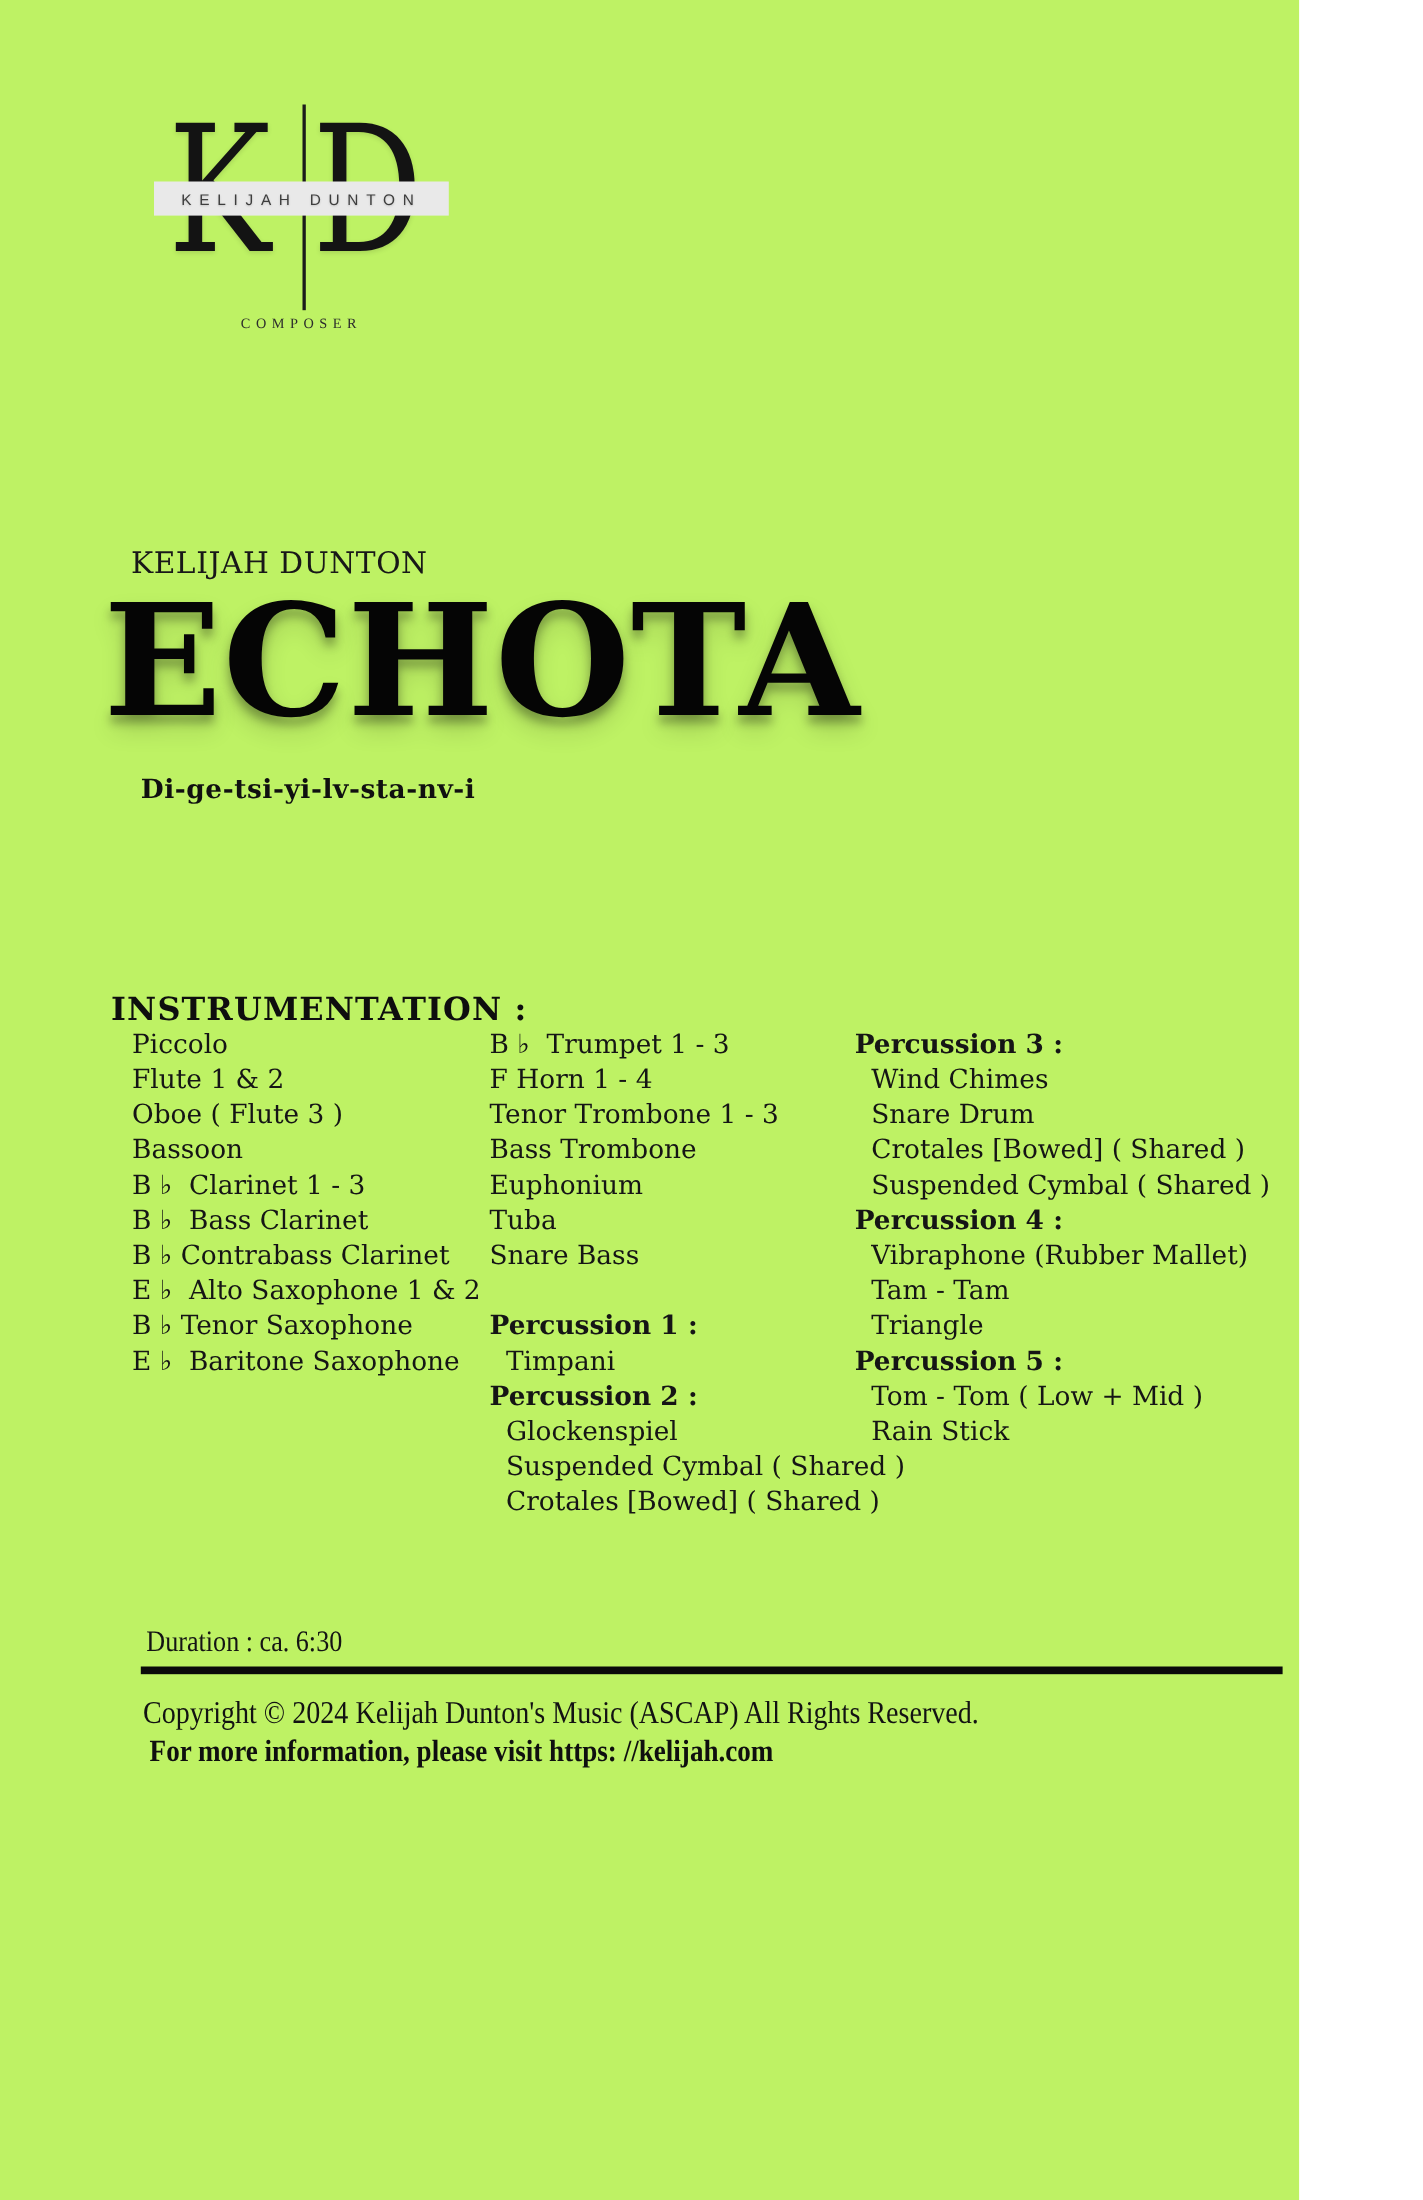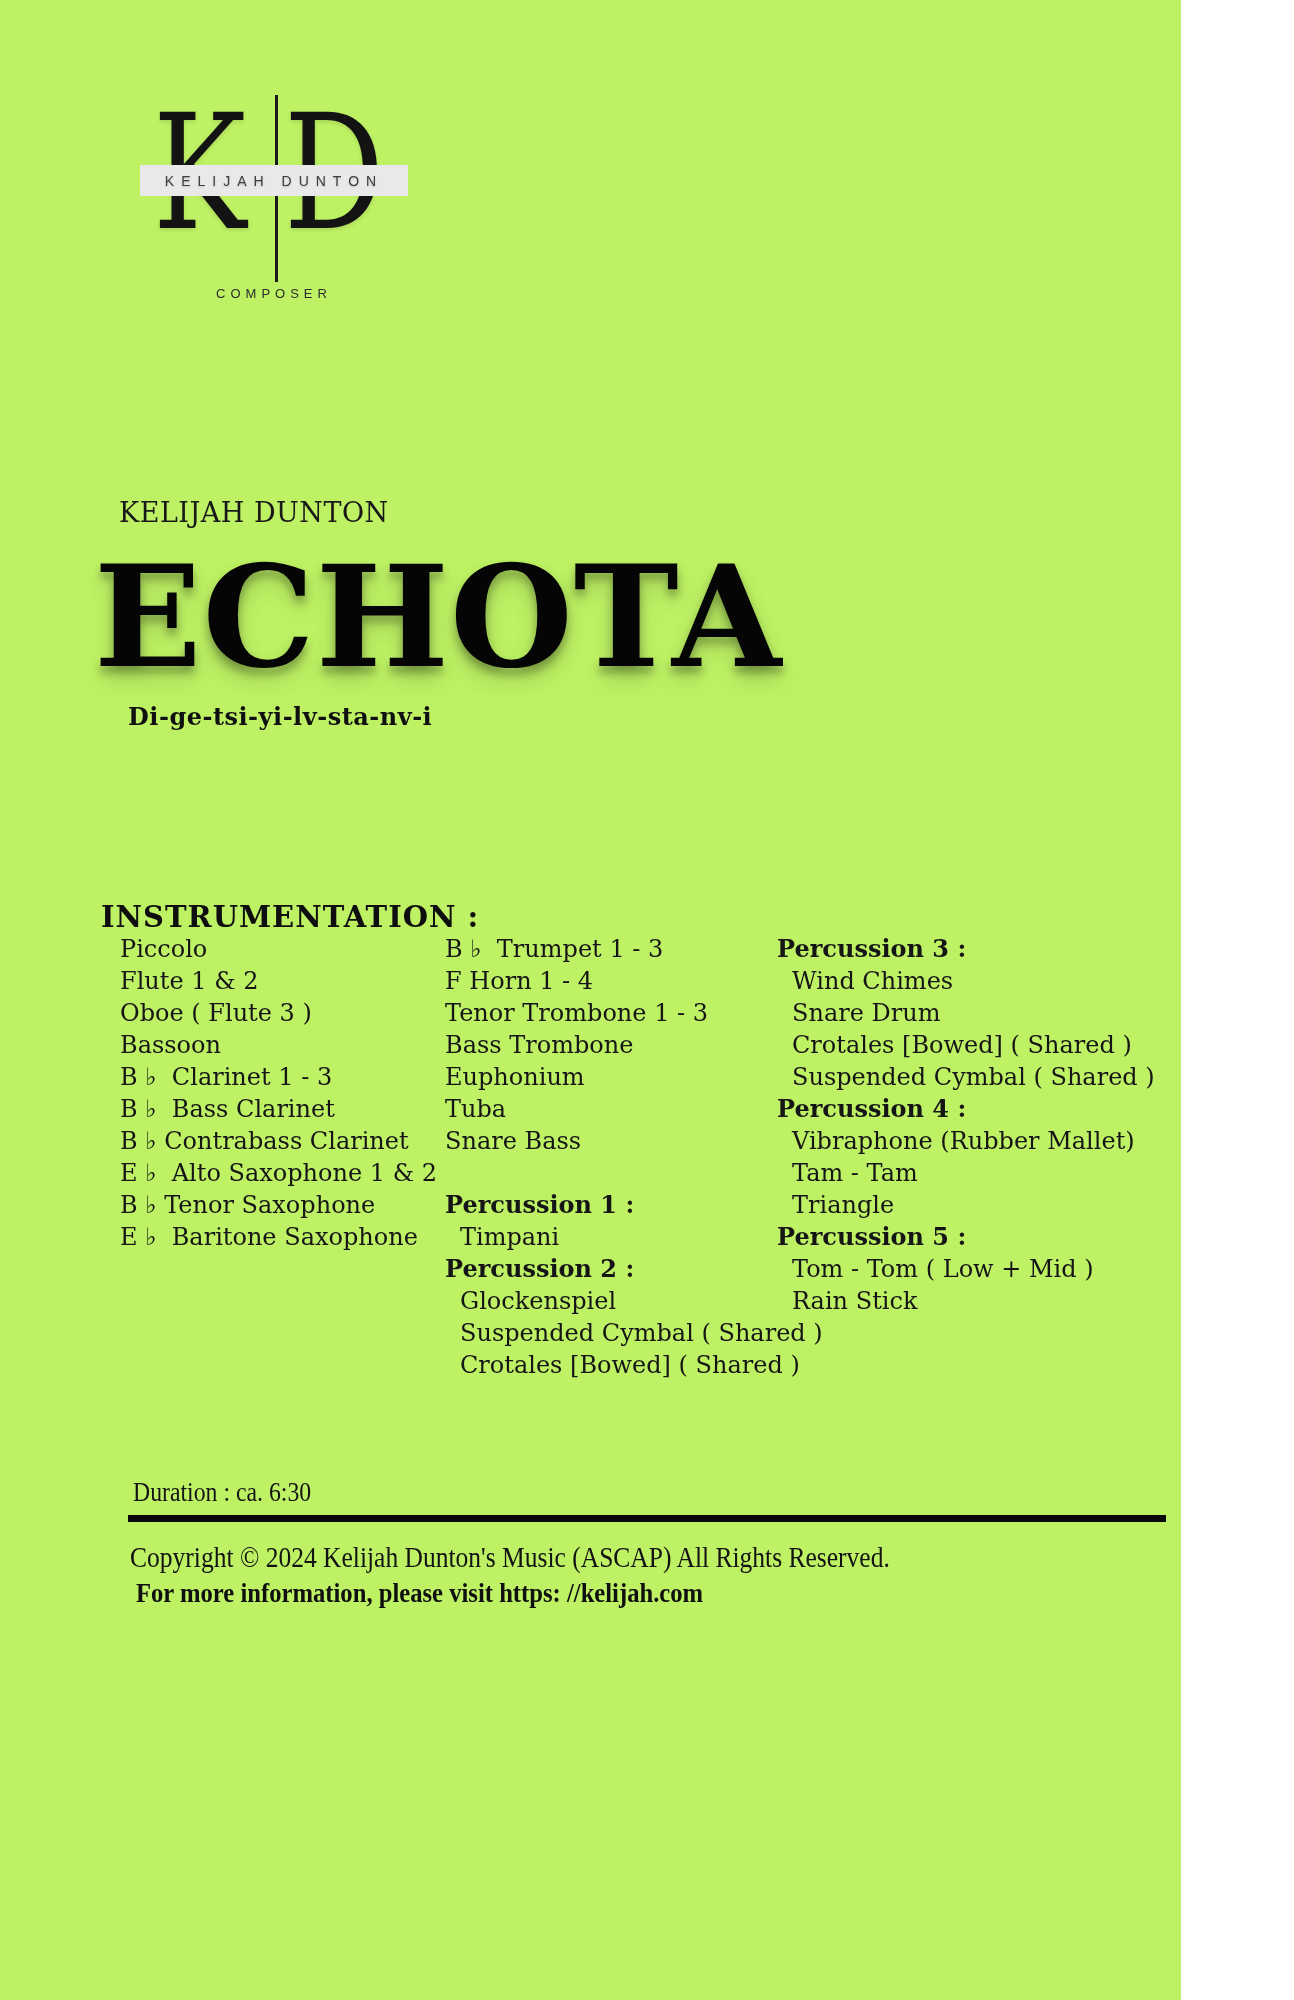--- a/index.html
+++ b/index.html
@@ -45,39 +45,39 @@
     letter-spacing: 7px;
     color: #3d3d3d;
     white-space: pre;
     text-shadow: 0 1px 2px rgba(0,0,0,0.18);
   }
   .logo-tagline {
     position: absolute;
     left: 140px; top: 286px;
     width: 268px;
     text-align: center;
-    font-family: Liberation Sans, sans-serif;
+    font-family: Liberation Serif, serif;
     font-size: 13px;
     letter-spacing: 5px;
     color: #2c2c2c;
   }
 
   
   .byline {
     position: absolute;
     left: 119px; top: 499px;
     font-size: 27px;
     line-height: 1;
     letter-spacing: 0.5px;
     color: #181818;
   }
   .title {
     position: absolute;
     margin: 0;
-    left: 94px; top: 546px;
+    left: 94px; top: 531px;
     font-size: 141px;
     line-height: 1;
     font-weight: 700;
     letter-spacing: 1px;
     color: #050505;
     white-space: pre;
     text-shadow: 0 7px 9px rgba(0,0,0,0.30), 0 13px 22px rgba(0,0,0,0.16);
   }
   .subtitle {
     position: absolute;

